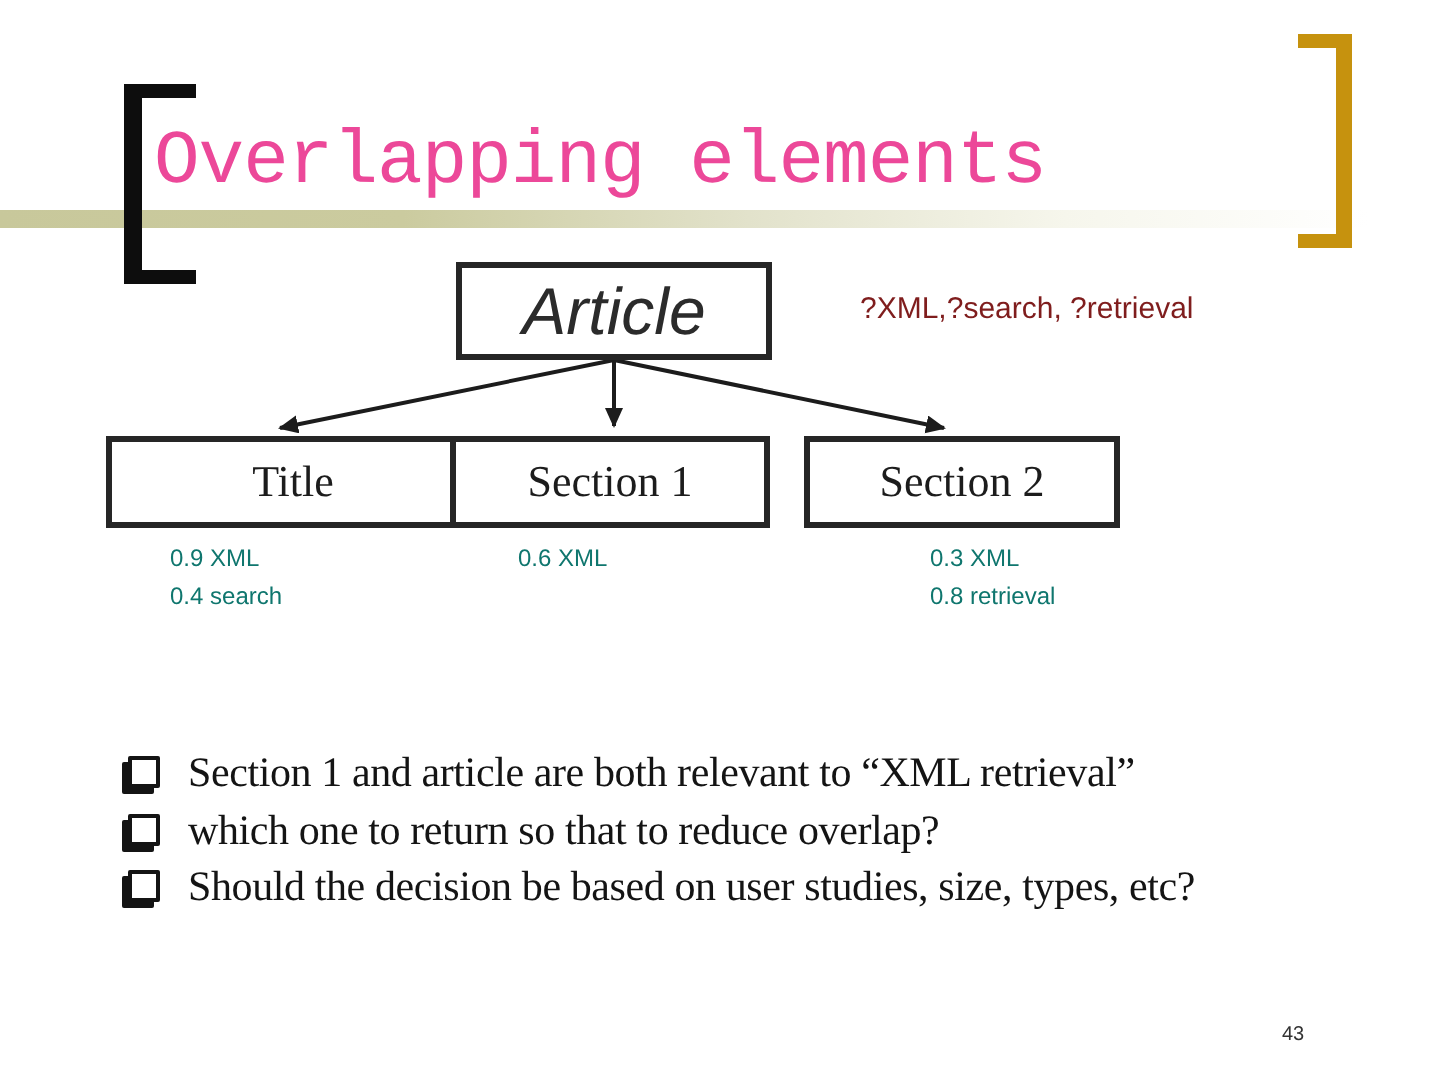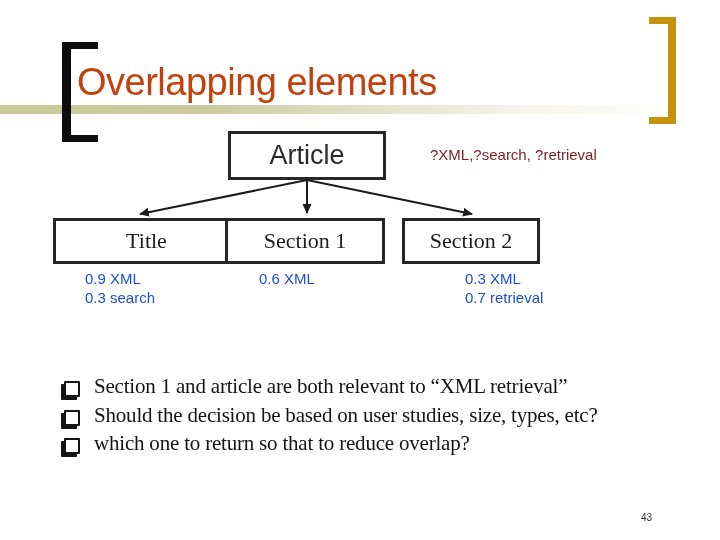--- a/index.html
+++ b/index.html
@@ -27,23 +27,24 @@
     border-top:7px solid var(--accent-gold, #c6920e);
     border-bottom:7px solid var(--accent-gold, #c6920e);
     z-index:3;
   }
 
   
   .slide-title {
     left:77px; top:61px;
     font-size:38px; line-height:42px;
     letter-spacing:-0.5px;
-    color:#c2410c;
+    color:#ec4899;
     white-space:nowrap;
     z-index:2;
+    font-family:Liberation Mono, monospace;
   }
 
   
   .title-band {
     left:0; top:105px; width:720px; height:9px;
     background:linear-gradient(to right,
       var(--band-olive, #c8c89b) 0%,
       #cbcb9f 28%,
       #e2e2cb 52%,
       #f6f6ec 74%,
@@ -55,59 +56,59 @@
   .node-box {
     box-sizing:border-box;
     border:3px solid #262626;
     background:#ffffff;
     display:flex; align-items:center; justify-content:center;
     z-index:2;
   }
   .root-box { left:228px; top:131px; width:158px; height:49px; }
   .root-box .node-label {
     font-family:"Liberation Sans", sans-serif;
-    font-size:27px; color:#2b2b2b;
+    font-size:33px; color:#2b2b2b;font-style:italic;
   }
   .child-box { top:218px; width:160px; height:46px; }
   .child-box .node-label {
     font-family:"Liberation Serif", serif;
     font-size:22px; color:#1c1c1c;
   }
   .box-title    { left:53px;  width:187px; }
   .box-section1 { left:225px; }
-  .box-section2 { left:402px; width:138px; }
+  .box-section2 { left:402px; width:158px; }
 
   
   .query-annotation {
     left:430px; top:146px;
     font-size:15px; color:#7f1d1d;
     white-space:nowrap;
   }
 
   
   .score-block {
     top:270px;
-    font-size:15px; line-height:18.5px; color:#1d4ed8;
+    font-size:12px; line-height:18.5px; color:#0f766e;
     white-space:nowrap;
   }
   .score-title    { left:85px; }
   .score-section1 { left:259px; }
   .score-section2 { left:465px; }
 
   
   .arrow-layer { left:0; top:178px; width:600px; height:44px; z-index:1; }
 
   
   .bullet-list {
     left:61px; top:372px; width:648px;
     font-family:"Liberation Serif", serif;
     font-size:21px; line-height:28.6px;
     color:#141414;
   }
-  .bullet-item { display:flex; align-items:center; }
+  .bullet-item { display:flex; align-items:flex-start; }
   .bullet-square {
     flex:none;
     width:12px; height:12px;
     background:#ffffff;
     border:2px solid #141414;
     border-radius:1px;
     box-shadow:-3px 3px 0 #141414;
     margin:6px 14px 0 3px;
   }
   .bullet-text { white-space:nowrap; letter-spacing:-0.2px; }
@@ -149,38 +150,38 @@
 </div>
 <div class="abs node-box child-box box-section1">
   <span class="node-label">Section 1</span>
 </div>
 <div class="abs node-box child-box box-section2">
   <span class="node-label">Section 2</span>
 </div>
 
 <div class="abs score-block score-title">
   <div>0.9 XML</div>
-  <div>0.3 search</div>
+  <div>0.4 search</div>
 </div>
 <div class="abs score-block score-section1">
   <div>0.6 XML</div>
 </div>
 <div class="abs score-block score-section2">
   <div>0.3 XML</div>
-  <div>0.7 retrieval</div>
+  <div>0.8 retrieval</div>
 </div>
 
 <div class="abs bullet-list">
   <div class="bullet-item">
     <span class="bullet-square"></span>
     <span class="bullet-text">Section 1 and article are both relevant to “XML retrieval”</span>
   </div>
   <div class="bullet-item">
     <span class="bullet-square"></span>
-    <span class="bullet-text">Should the decision be based on user studies, size, types, etc?</span>
+    <span class="bullet-text">which one to return so that to reduce overlap?</span>
   </div>
   <div class="bullet-item">
     <span class="bullet-square"></span>
-    <span class="bullet-text">which one to return so that to reduce overlap?</span>
+    <span class="bullet-text">Should the decision be based on user studies, size, types, etc?</span>
   </div>
 </div>
 
 <div class="abs page-number">43</div>
 
 </body></html>

